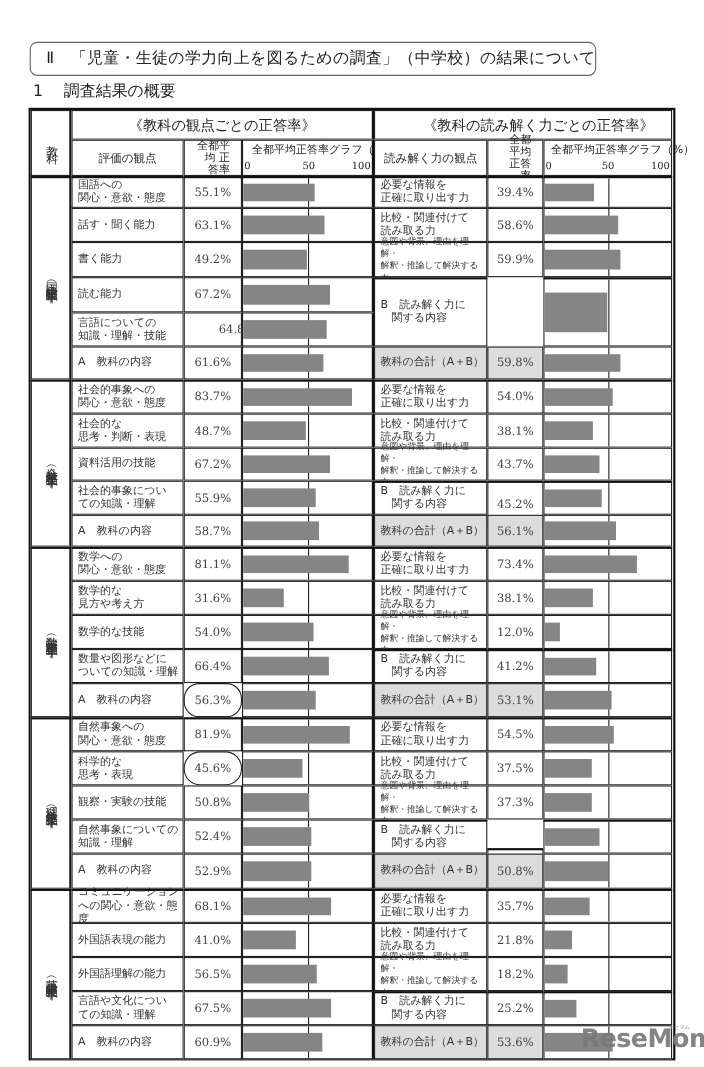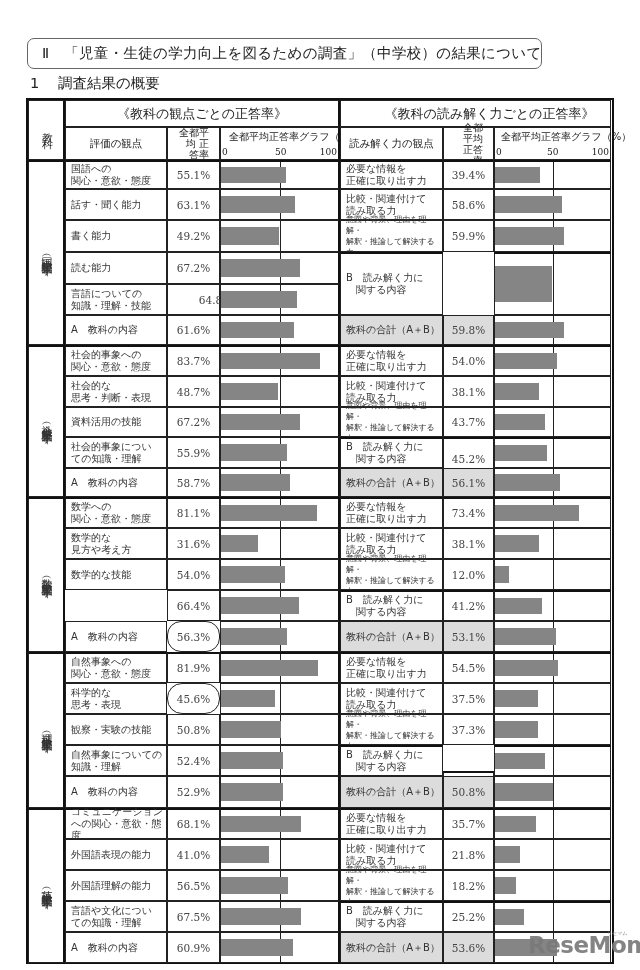--- a/index.html
+++ b/index.html
@@ -239,20 +239,22 @@
     <div class="cell graph thick-r" style="left:192px;top:428px;width:120px;height:31px;">
       <div class="mid" style="left: 59px;"></div>
       <div class="bar" style="width: 37.288px;"></div>
     </div>
     <div class="lbl cell" style="left:37px;top:459px;width:102px;height:31px;white-space:pre-line;">数学的な技能</div>
     <div class="val cell" style="left:139px;top:459px;width:53px;height:31px;">54.0%</div>
     <div class="cell graph thick-r" style="left:192px;top:459px;width:120px;height:31px;">
       <div class="mid" style="left: 59px;"></div>
       <div class="bar" style="width: 63.72px;"></div>
     </div>
+    <div class="lbl cell" style="left:37px;top:490px;width:102px;height:31px;white-space:pre-line;">数量や図形などに
+ついての知識・理解</div>
     <div class="val cell" style="left:139px;top:490px;width:53px;height:31px;">66.4%</div>
     <div class="cell graph thick-r" style="left:192px;top:490px;width:120px;height:31px;">
       <div class="mid" style="left: 59px;"></div>
       <div class="bar" style="width: 78.352px;"></div>
     </div>
     <div class="lbl cell" style="left:37px;top:521px;width:102px;height:31px;white-space:pre-line;">A　教科の内容</div>
     <div class="val cell" style="left:139px;top:521px;width:53px;height:31px;border-radius:14px;">56.3%</div>
     <div class="cell graph thick-r" style="left:192px;top:521px;width:120px;height:31px;">
       <div class="mid" style="left: 59px;"></div>
       <div class="bar" style="width: 66.434px;"></div>

